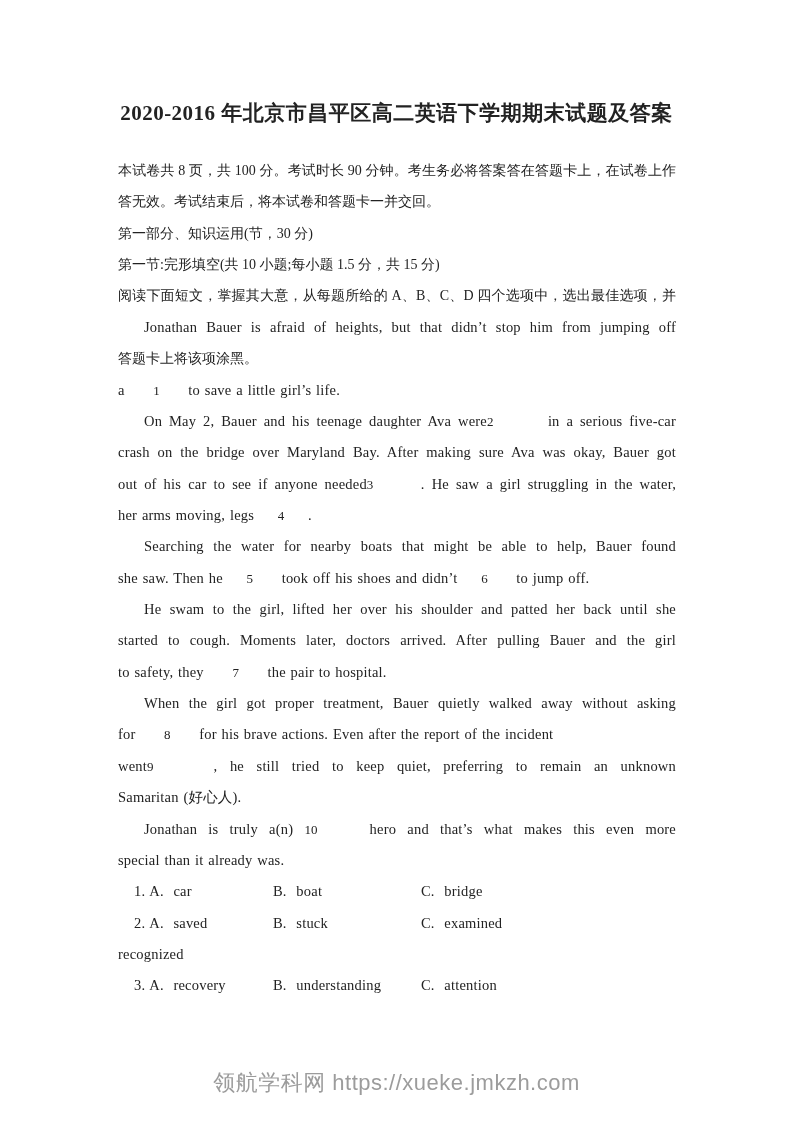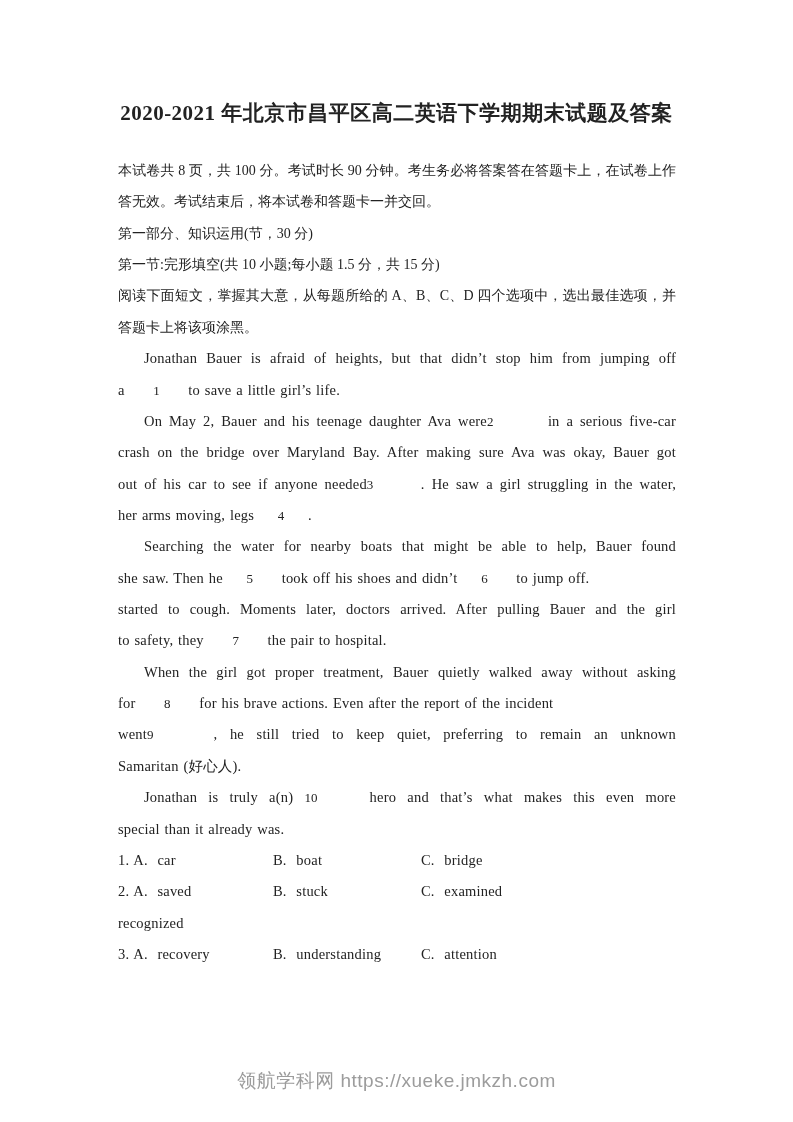--- a/index.html
+++ b/index.html
@@ -45,56 +45,57 @@
     text-align: center;
     border-bottom: 1px solid #333333;
     font-size: 13px;
     letter-spacing: 0;
   }
   .opt {
     position: absolute;
     top: 0;
     white-space: pre;
   }
-  .opt.c0 { left: 0; }
+  .opt.c0 { left: 16px; }
   .opt.c1 { left: 155px; }
   .opt.c2 { left: 303px; }
   .opt.c3 { left: 490px; margin-top: 28px; }
   .footer {
     position: absolute;
     top: 1068px;
     left: 0;
     width: 100%;
     text-align: center;
-    font-size: 19px;
+    font-size: 22px;
     font-family: "Liberation Sans", "DejaVu Sans", sans-serif;
     color: #9c9c9c;
     letter-spacing: 0.5px;
   }
 </style>
 </head>
 <body>
 
 <div class="page">
-  <div class="title">2020-2021 年北京市昌平区高二英语下学期期末试题及答案</div>
+  <div class="title">2020-2016 年北京市昌平区高二英语下学期期末试题及答案</div>
   <div class="content">
       <div class="line j"><span>本试卷共 8 页，共 100 分。考试时长 90 分钟。考生务必将答案答在答题卡上，在试卷上作</span></div>
       <div class="line"><span>答无效。考试结束后，将本试卷和答题卡一并交回。</span></div>
       <div class="line"><span>第一部分、知识运用(节，30 分)</span></div>
       <div class="line"><span>第一节:完形填空(共 10 小题;每小题 1.5 分，共 15 分)</span></div>
       <div class="line j"><span>阅读下面短文，掌握其大意，从每题所给的 A、B、C、D 四个选项中，选出最佳选项，并在</span></div>
+      <div class="line j i en"><span>Jonathan Bauer is afraid of heights, but that didn’t stop him from jumping off</span></div>
       <div class="line"><span>答题卡上将该项涂黑。</span></div>
-      <div class="line j i en"><span>Jonathan Bauer is afraid of heights, but that didn’t stop him from jumping off</span></div>
       <div class="line en"><span>a </span><span class="blank">1</span><span> to save a little girl’s life.</span></div>
       <div class="line j i en"><span>On May 2, Bauer and his teenage daughter Ava were</span><span class="blank">2</span><span> in a serious five-car</span></div>
       <div class="line j en"><span>crash on the bridge over Maryland Bay. After making sure Ava was okay, Bauer got</span></div>
       <div class="line j en"><span>out of his car to see if anyone needed</span><span class="blank">3</span><span>. He saw a girl struggling in the water,</span></div>
       <div class="line en"><span>her arms moving, legs</span><span class="blank">4</span><span>.</span></div>
       <div class="line j i en"><span>Searching the water for nearby boats that might be able to help, Bauer found</span></div>
       <div class="line en"><span>she saw. Then he</span><span class="blank">5</span><span> took off his shoes and didn’t</span><span class="blank">6</span><span> to jump off.</span></div>
+      <div class="line j i en"><span>He swam to the girl, lifted her over his shoulder and patted her back until she</span></div>
       <div class="line j en"><span>started to cough. Moments later, doctors arrived. After pulling Bauer and the girl</span></div>
       <div class="line en"><span>to safety, they </span><span class="blank">7</span><span> the pair to hospital.</span></div>
       <div class="line j i en"><span>When the girl got proper treatment, Bauer quietly walked away without asking</span></div>
       <div class="line en"><span>for </span><span class="blank">8</span><span> for his brave actions. Even after the report of the incident</span></div>
       <div class="line j en"><span>went</span><span class="blank">9</span><span> , he still tried to keep quiet, preferring to remain an unknown</span></div>
       <div class="line en"><span>Samaritan (好心人).</span></div>
       <div class="line j i en"><span>Jonathan is truly a(n) </span><span class="blank">10</span><span> hero and that’s what makes this even more</span></div>
       <div class="line en"><span>special than it already was.</span></div>
       <div class="line en opts">
         <span class="opt c0">1. A.  car</span>

